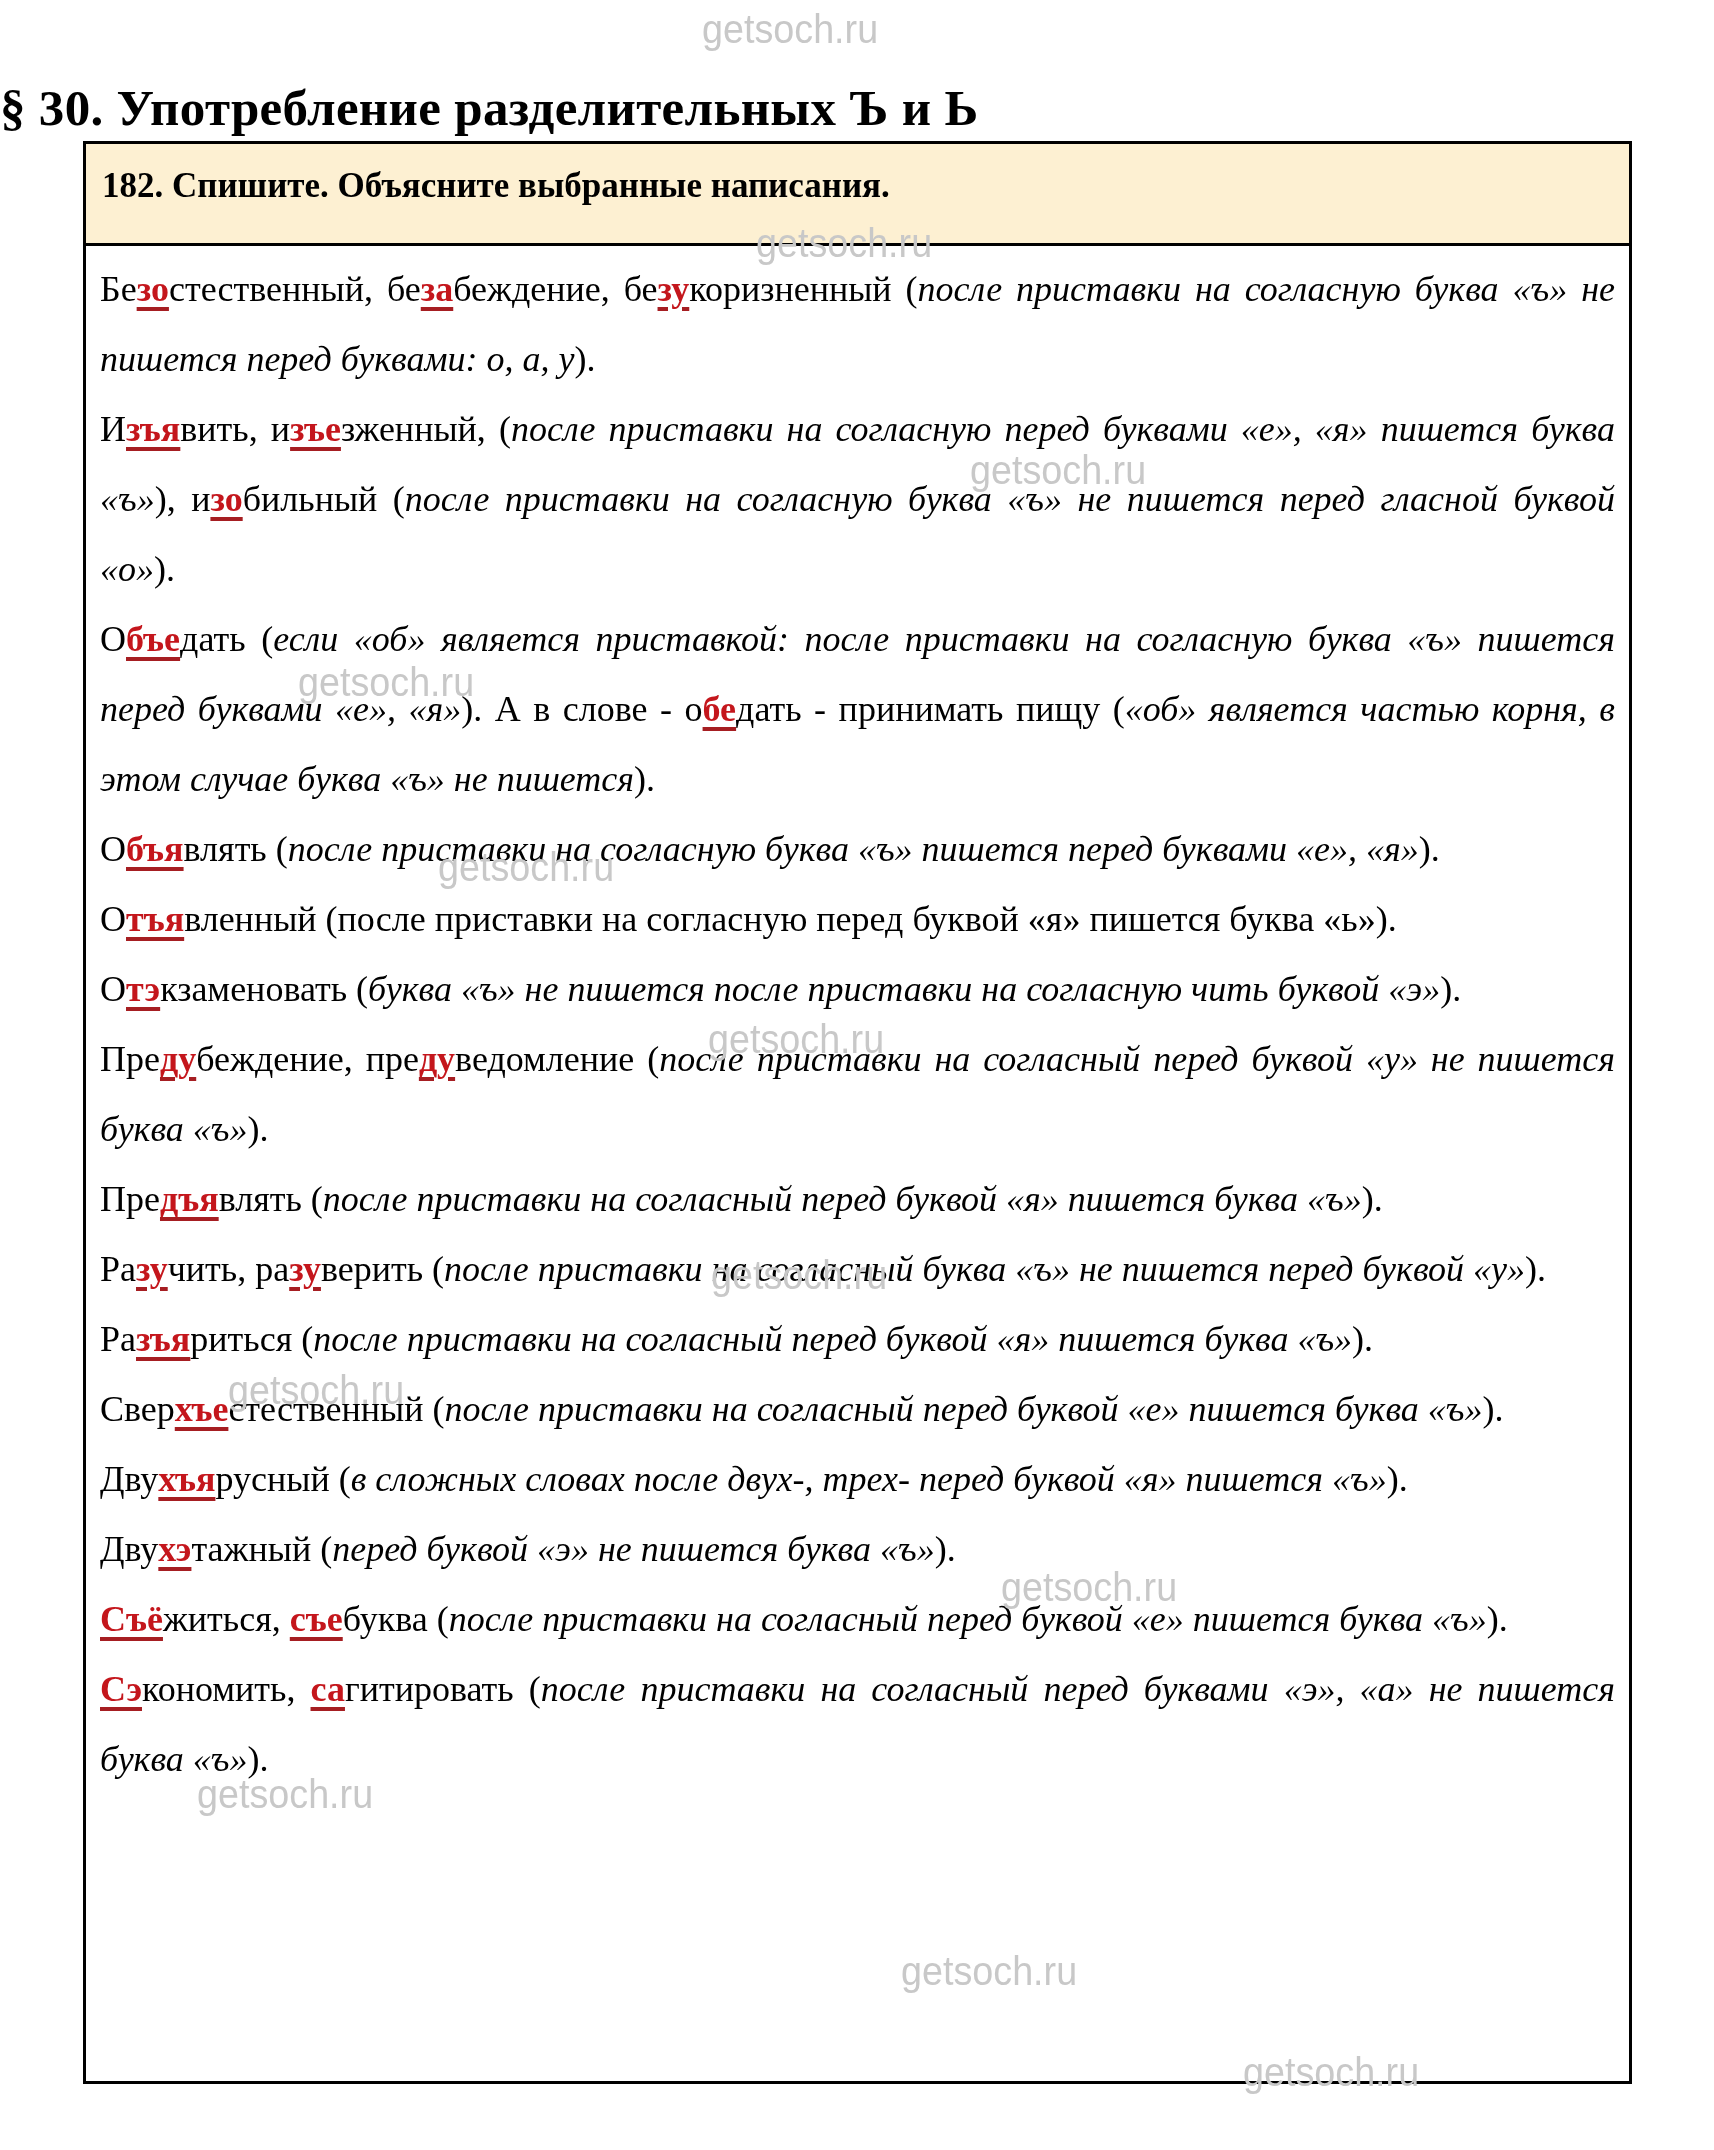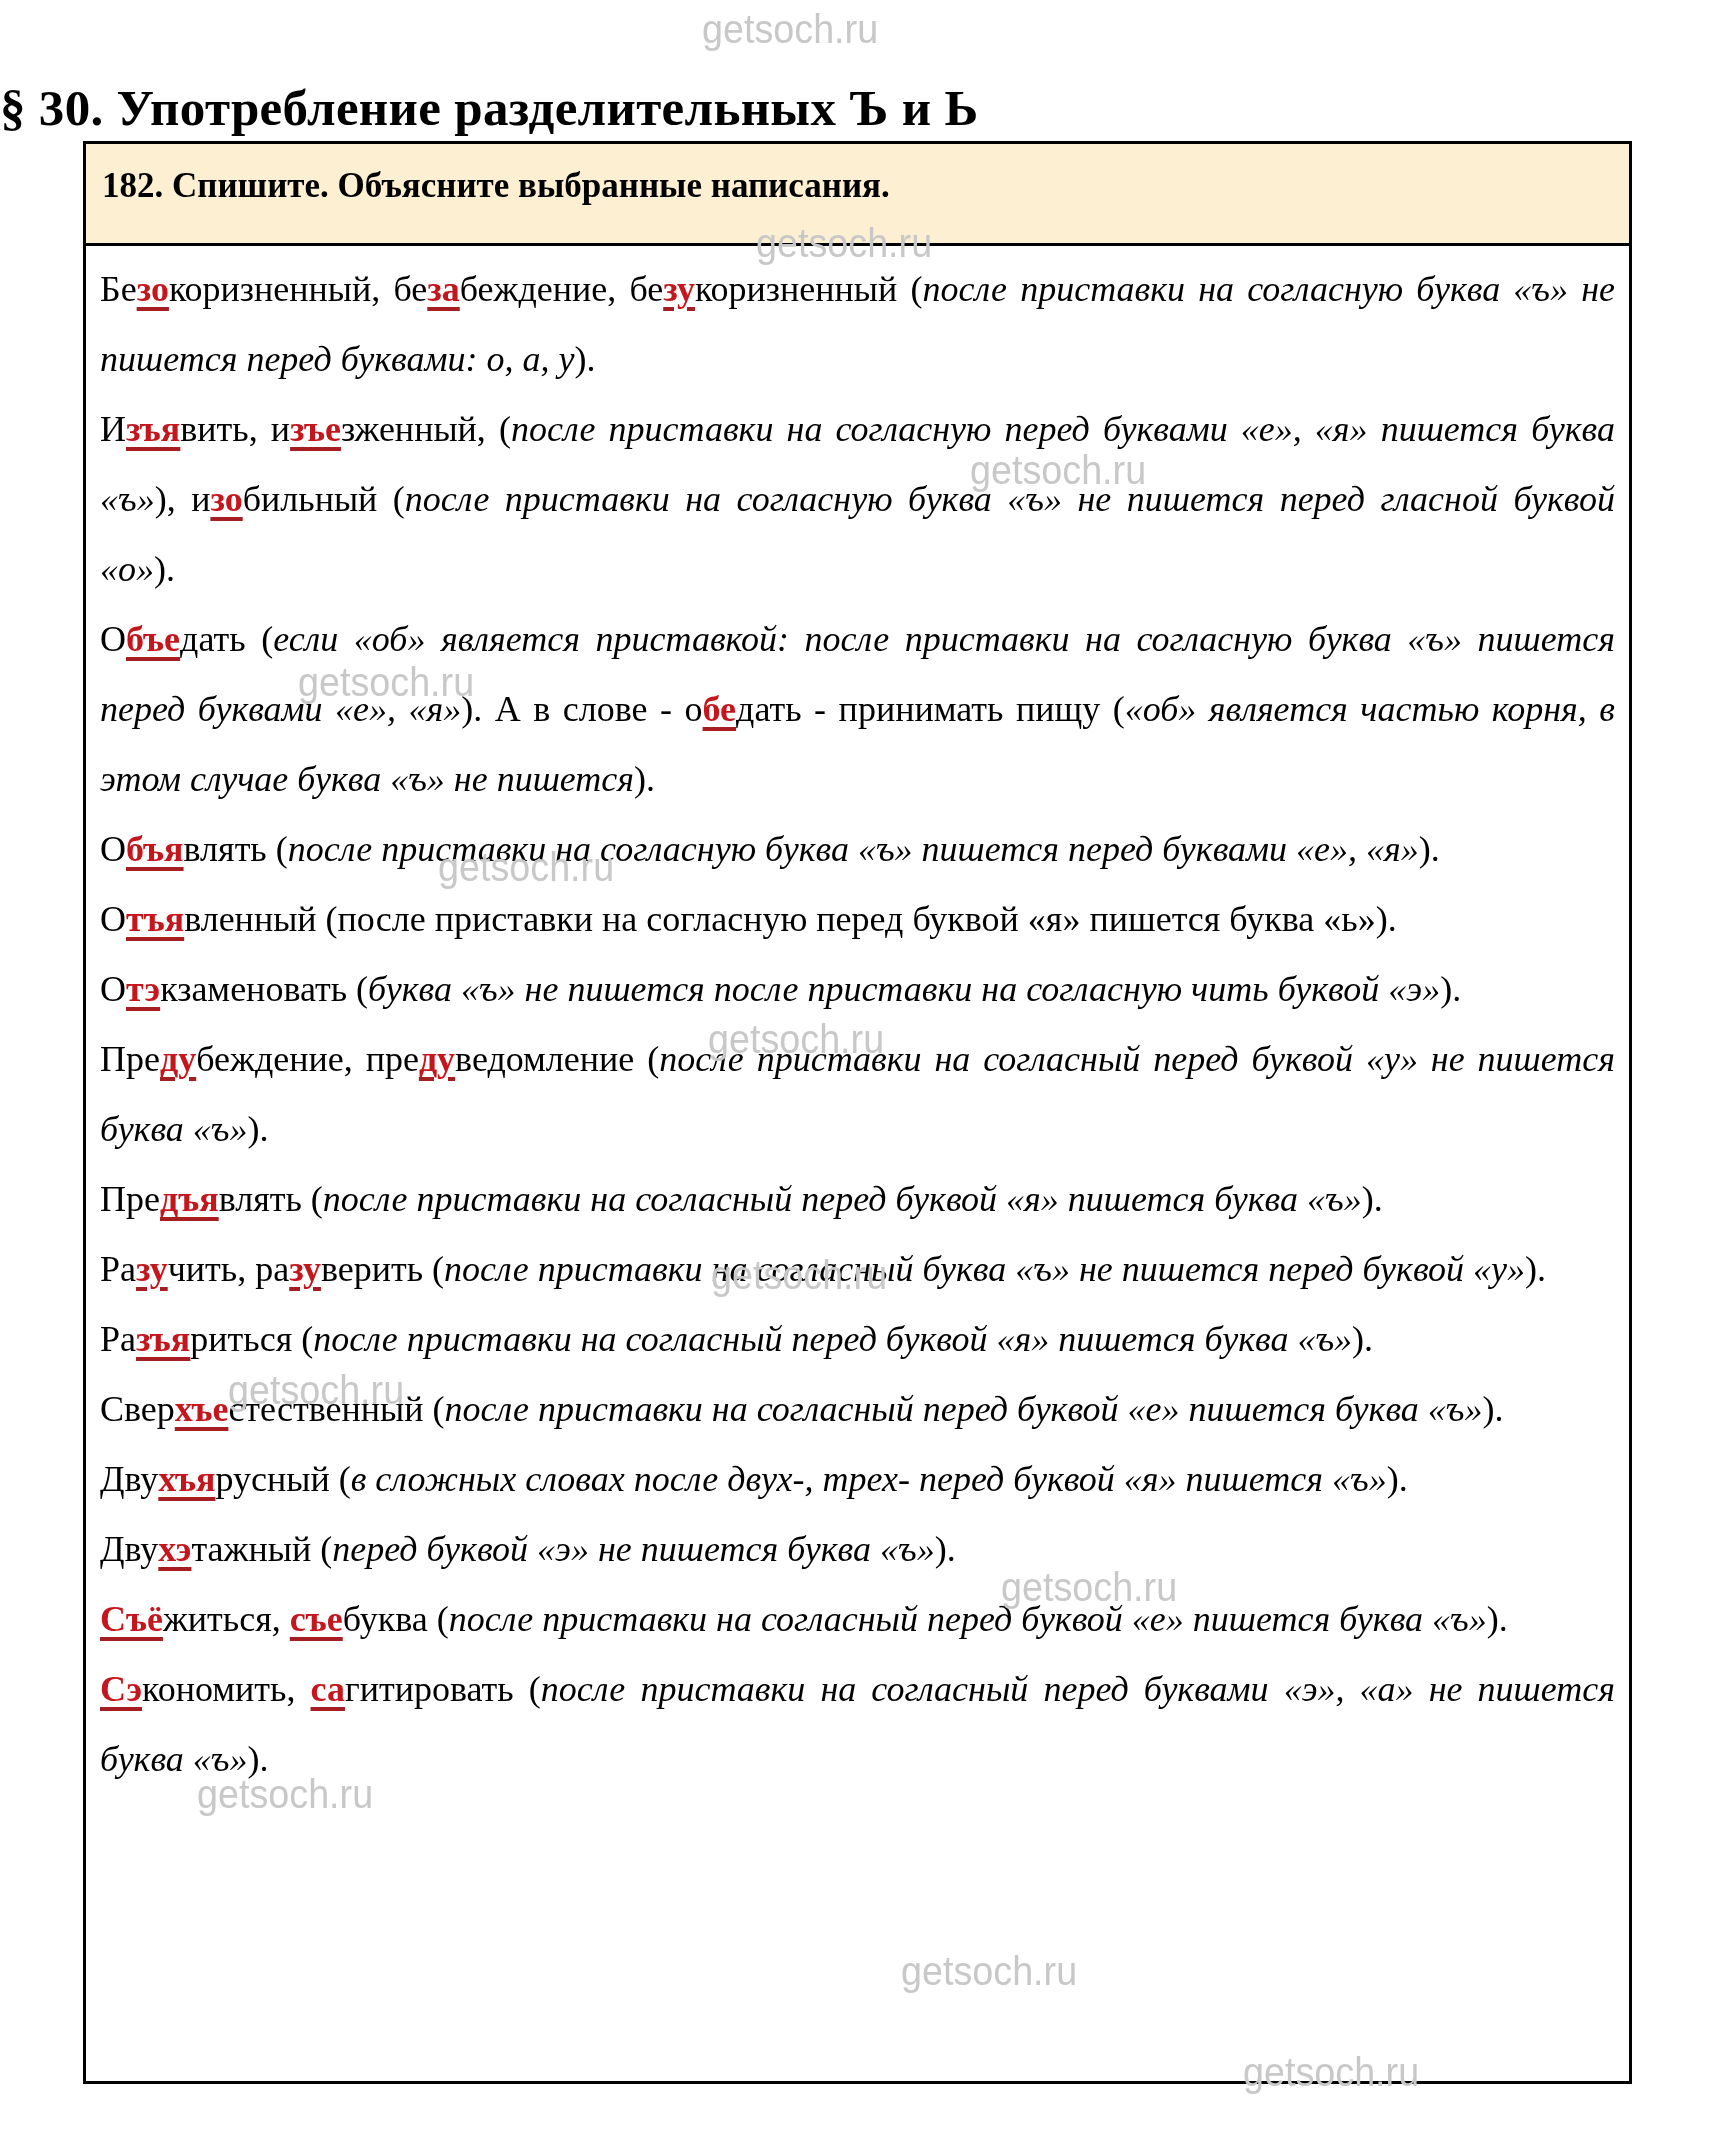--- a/index.html
+++ b/index.html
@@ -82,21 +82,21 @@
 </head>
 <body>
 
 <div class="watermark" style="left:702px;top:5.5px;">getsoch.ru</div>
 
 <h1 class="page-title">§ 30. Употребление разделительных Ъ и Ь</h1>
 
 <div class="exercise-table">
   <div class="exercise-header">182. Спишите. Объясните выбранные написания.</div>
   <div class="exercise-body" id="exercise-body">
-      <p class="entry"><span class="plain">Бе</span><span class="hl">зо</span><span class="plain">коризненный, бе</span><span class="hl">за</span><span class="plain">беждение, бе</span><span class="hl">зу</span><span class="plain">коризненный (</span><span class="expl">после приставки на согласную буква «ъ» не пишется перед буквами: о, а, у</span><span class="plain">).</span></p>
+      <p class="entry"><span class="plain">Бе</span><span class="hl">зо</span><span class="plain">стественный, бе</span><span class="hl">за</span><span class="plain">беждение, бе</span><span class="hl">зу</span><span class="plain">коризненный (</span><span class="expl">после приставки на согласную буква «ъ» не пишется перед буквами: о, а, у</span><span class="plain">).</span></p>
       <p class="entry"><span class="plain">И</span><span class="hl">зъя</span><span class="plain">вить, и</span><span class="hl">зъе</span><span class="plain">зженный, (</span><span class="expl">после приставки на согласную перед буквами «е», «я» пишется буква «ъ»</span><span class="plain">), и</span><span class="hl">зо</span><span class="plain">бильный (</span><span class="expl">после приставки на согласную буква «ъ» не пишется перед гласной буквой «о»</span><span class="plain">).</span></p>
       <p class="entry"><span class="plain">О</span><span class="hl">бъе</span><span class="plain">дать (</span><span class="expl">если «об» является приставкой: после приставки на согласную буква «ъ» пишется перед буквами «е», «я»</span><span class="plain">). А в слове - о</span><span class="hl">бе</span><span class="plain">дать - принимать пищу (</span><span class="expl">«об» является частью корня, в этом случае буква «ъ» не пишется</span><span class="plain">).</span></p>
       <p class="entry"><span class="plain">О</span><span class="hl">бъя</span><span class="plain">влять (</span><span class="expl">после приставки на согласную буква «ъ» пишется перед буквами «е», «я»</span><span class="plain">).</span></p>
       <p class="entry"><span class="plain">О</span><span class="hl">тъя</span><span class="plain">вленный (после приставки на согласную перед буквой «я» пишется буква «ь»).</span></p>
       <p class="entry"><span class="plain">О</span><span class="hl">тэ</span><span class="plain">кзаменовать (</span><span class="expl">буква «ъ» не пишется после приставки на согласную чить буквой «э»</span><span class="plain">).</span></p>
       <p class="entry"><span class="plain">Пре</span><span class="hl">ду</span><span class="plain">беждение, пре</span><span class="hl">ду</span><span class="plain">ведомление (</span><span class="expl">после приставки на согласный перед буквой «у» не пишется буква «ъ»</span><span class="plain">).</span></p>
       <p class="entry"><span class="plain">Пре</span><span class="hl">дъя</span><span class="plain">влять (</span><span class="expl">после приставки на согласный перед буквой «я» пишется буква «ъ»</span><span class="plain">).</span></p>
       <p class="entry"><span class="plain">Ра</span><span class="hl">зу</span><span class="plain">чить, ра</span><span class="hl">зу</span><span class="plain">верить (</span><span class="expl">после приставки на согласный буква «ъ» не пишется перед буквой «у»</span><span class="plain">).</span></p>
       <p class="entry"><span class="plain">Ра</span><span class="hl">зъя</span><span class="plain">риться (</span><span class="expl">после приставки на согласный перед буквой «я» пишется буква «ъ»</span><span class="plain">).</span></p>
       <p class="entry"><span class="plain">Свер</span><span class="hl">хъе</span><span class="plain">стественный (</span><span class="expl">после приставки на согласный перед буквой «е» пишется буква «ъ»</span><span class="plain">).</span></p>

